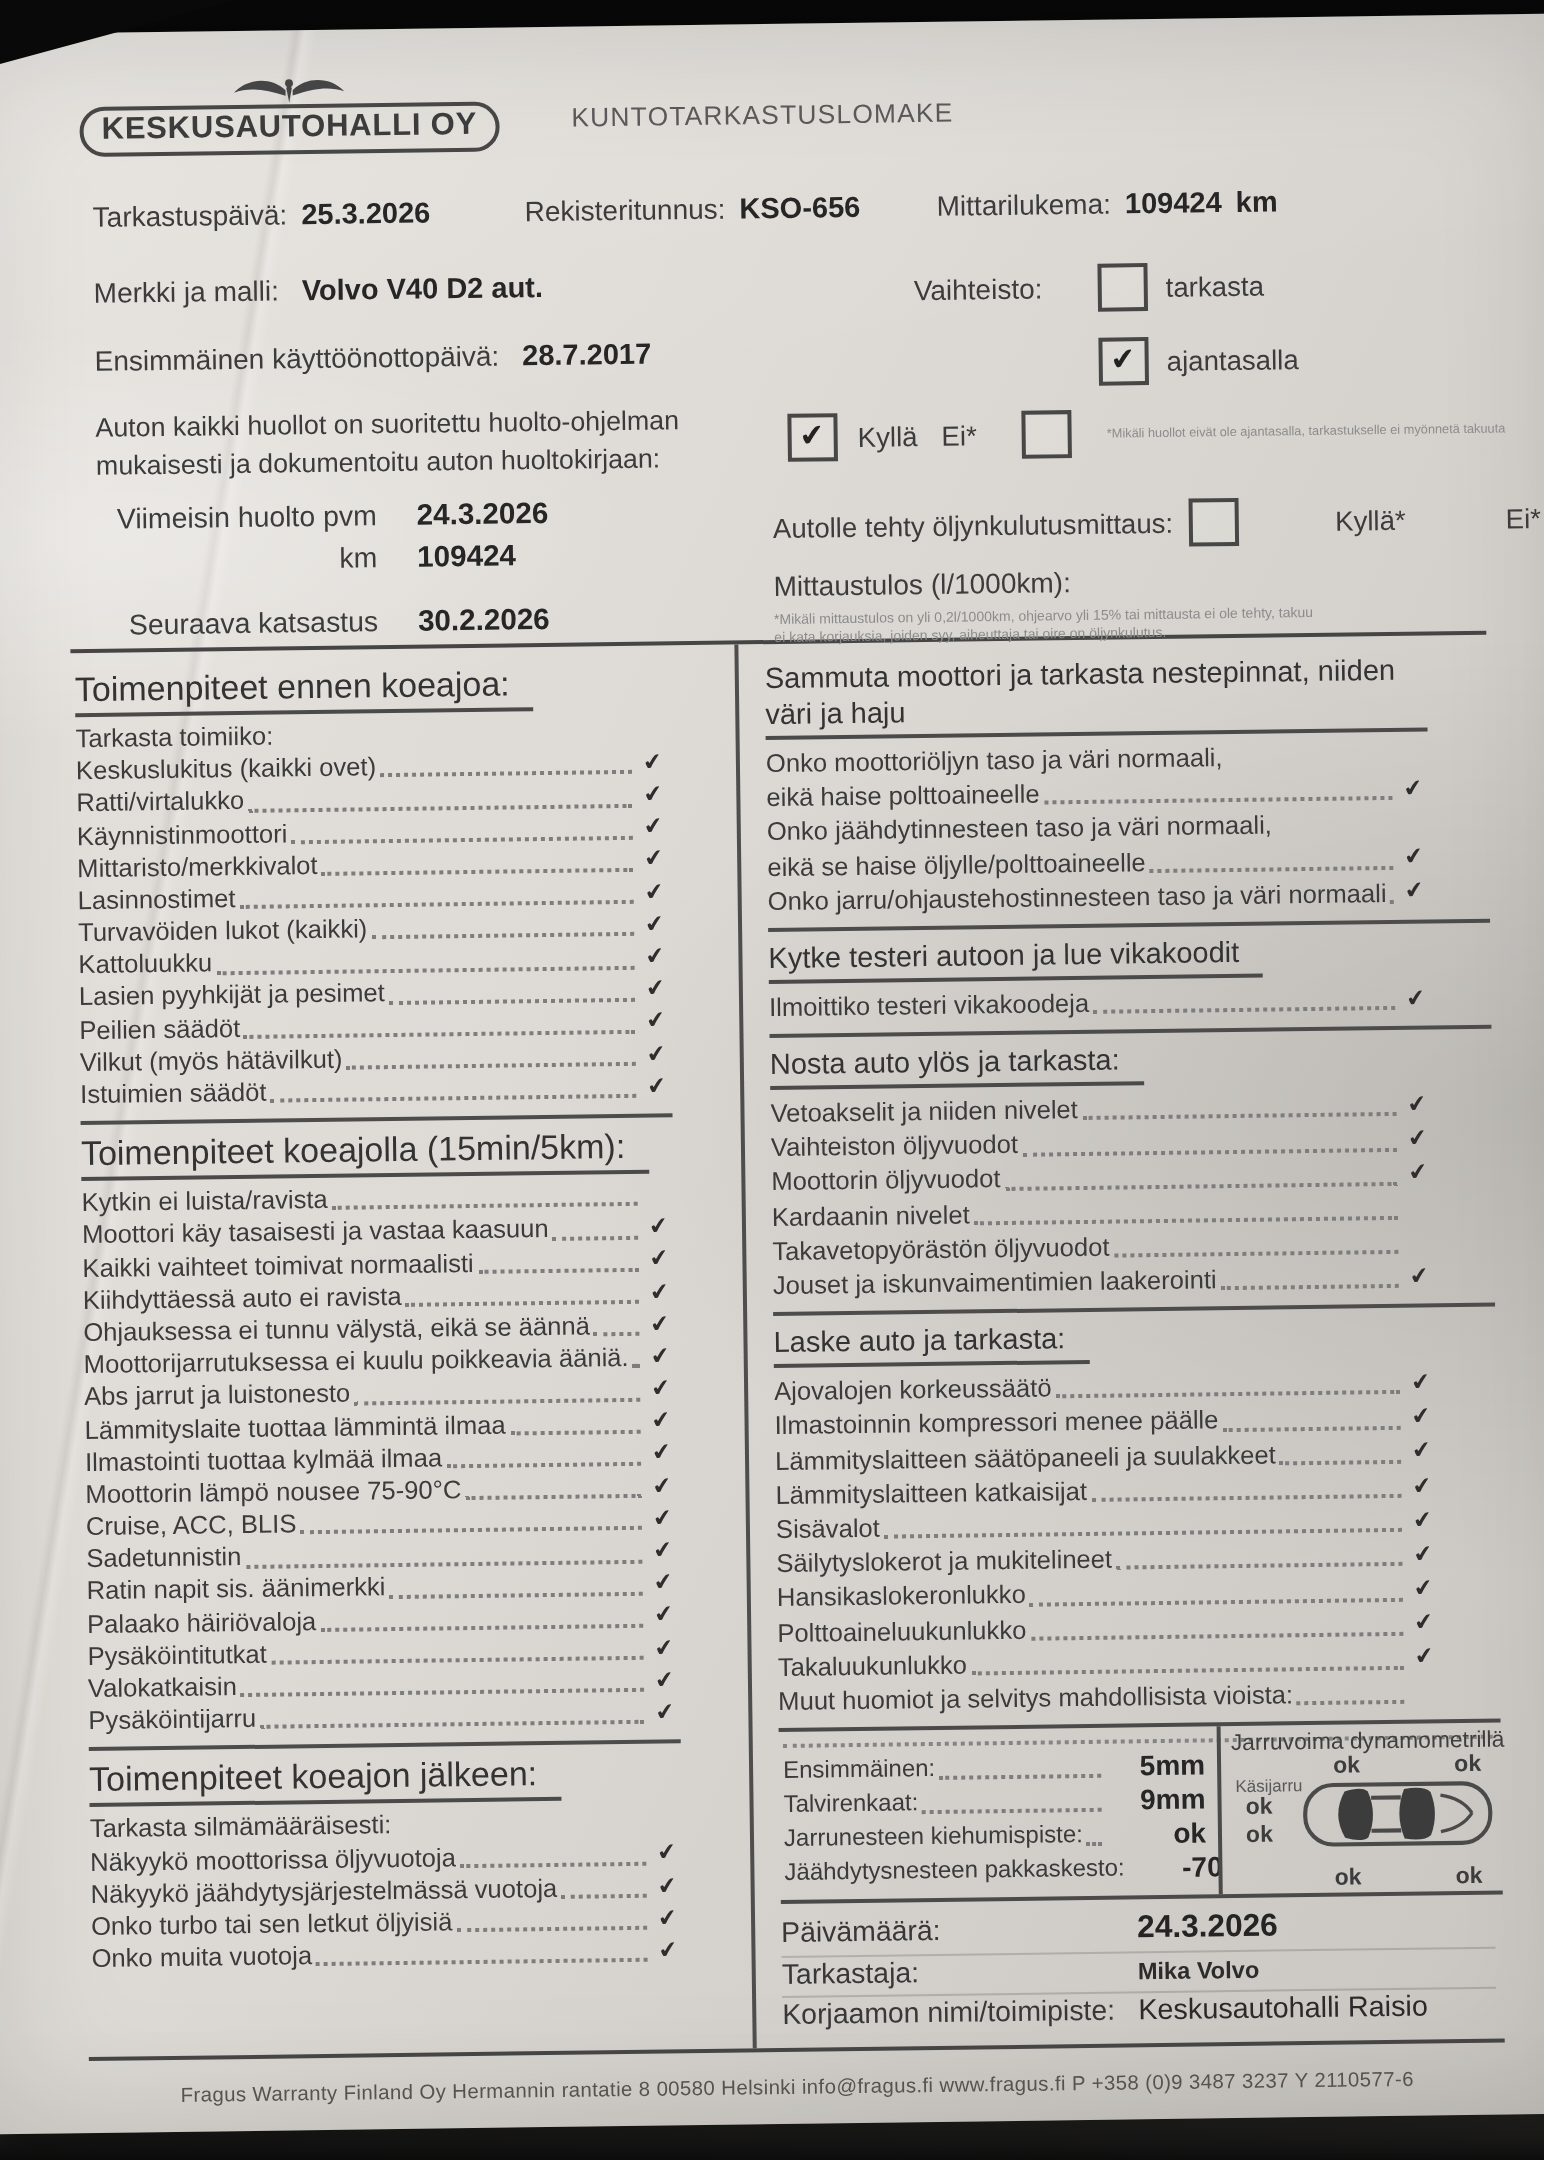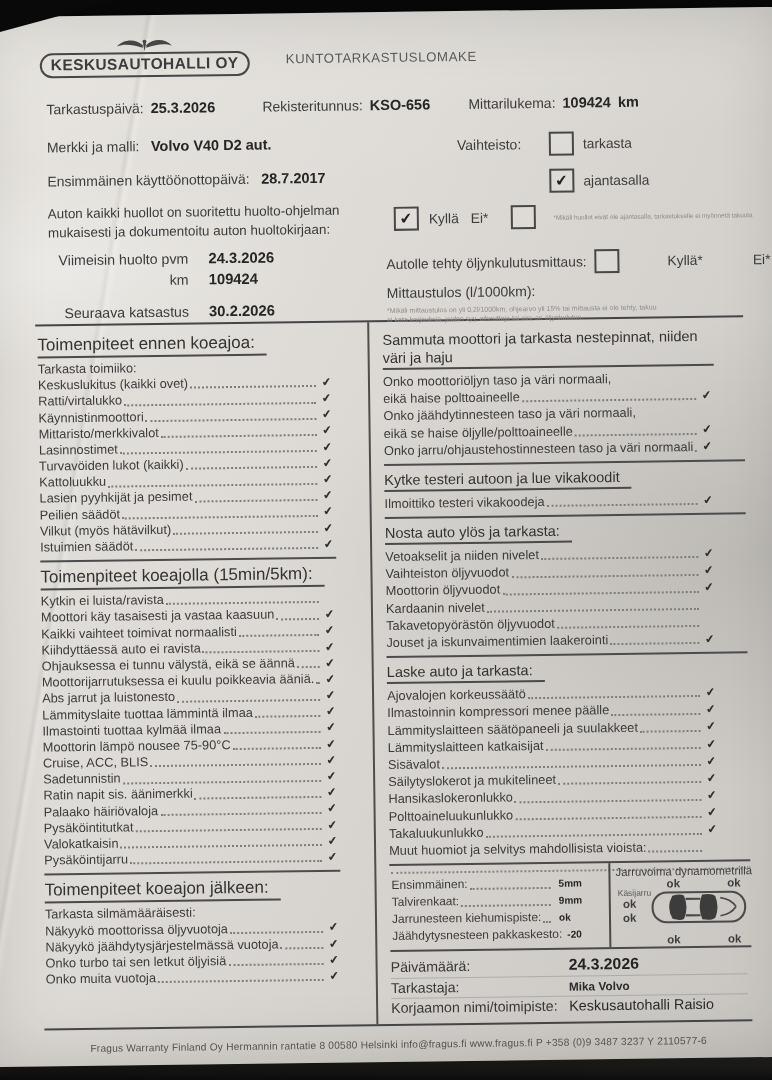--- a/index.html
+++ b/index.html
@@ -77,21 +77,21 @@
   .chk{flex:none;width:15px;font-size:11.5px;color:#2e2e2e;transform:rotate(-7deg);
        margin-bottom:2px;line-height:1;text-align:center;}
 
   
   .measure-box{position:relative;margin-top:auto;height:84px;display:flex;
         border-top:2px solid #4a4a4a;border-bottom:2px solid #4a4a4a;}
   .blankline{position:absolute;left:2px;right:4px;top:6px;border-bottom:2px dotted #858585;}
   .m-left{width:219px;box-sizing:border-box;padding:11px 6px 0 2px;}
   .mrow{display:flex;align-items:flex-end;height:17px;line-height:17px;white-space:nowrap;}
   .mlbl{font-size:12px;flex:none;}
-  .mval{flex:none;width:44px;padding-left:5px;font-size:10px;font-weight:700;color:#262626;}
+  .mval{flex:none;width:44px;padding-left:5px;font-size:14px;font-weight:700;color:#262626;text-align:right;}
   .m-right{flex:1;border-left:2px solid #4a4a4a;position:relative;}
   .dtitle{position:absolute;left:5px;top:3px;font-size:11.4px;color:#3f3f3f;white-space:nowrap;}
   .dhlbl{position:absolute;left:7px;top:25px;font-size:8.5px;color:#5a5a5a;}
   .dhok1{position:absolute;left:12px;top:35px;}
   .dhok2{position:absolute;left:12px;top:49px;}
   .dok{font-size:11.5px;font-weight:600;color:#3d3d3d;position:absolute;}
   .fl{left:56px;top:15px;}.fr{right:10px;top:15px;}
   .rl{left:56px;bottom:1px;}.rr{right:10px;bottom:1px;}
   .car{position:absolute;left:38px;top:26px;}
 
@@ -725,21 +725,21 @@
                   <span class="mval">9mm</span>
                 </div>
                 <div class="mrow">
                   <span class="mlbl">Jarrunesteen kiehumispiste:</span>
                   <span class="dots"></span>
                   <span class="mval">ok</span>
                 </div>
                 <div class="mrow">
                   <span class="mlbl">Jäähdytysnesteen pakkaskesto:</span>
 
-                  <span class="mval">-20</span>
+                  <span class="mval">-70</span>
                 </div>
               </div>
             <div class="m-right">
               <div class="dtitle">Jarruvoima dynamometrillä</div>
               <div class="dhlbl">Käsijarru</div>
               <span class="dok dhok1">ok</span>
               <span class="dok dhok2">ok</span>
               <span class="dok fl">ok</span>
               <span class="dok fr">ok</span>
               <span class="dok rl">ok</span>

